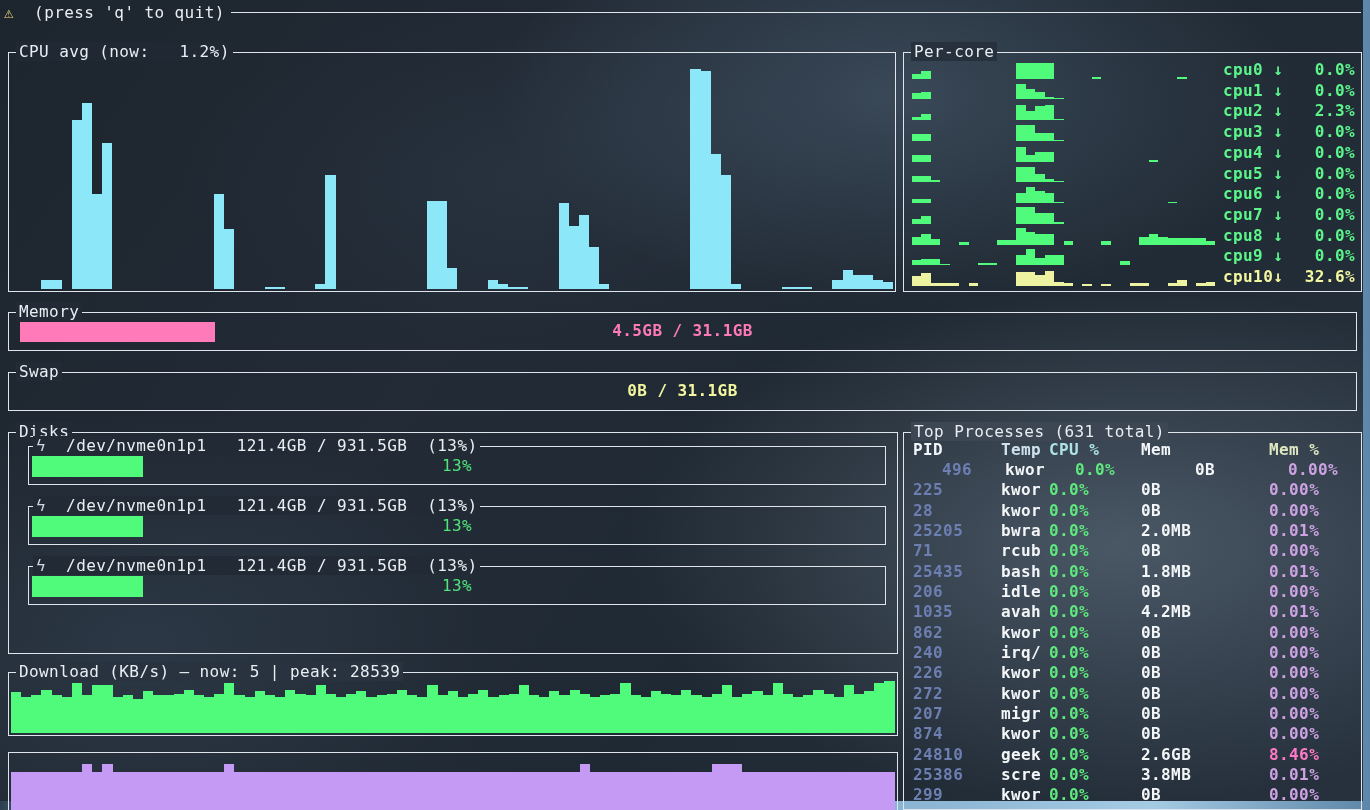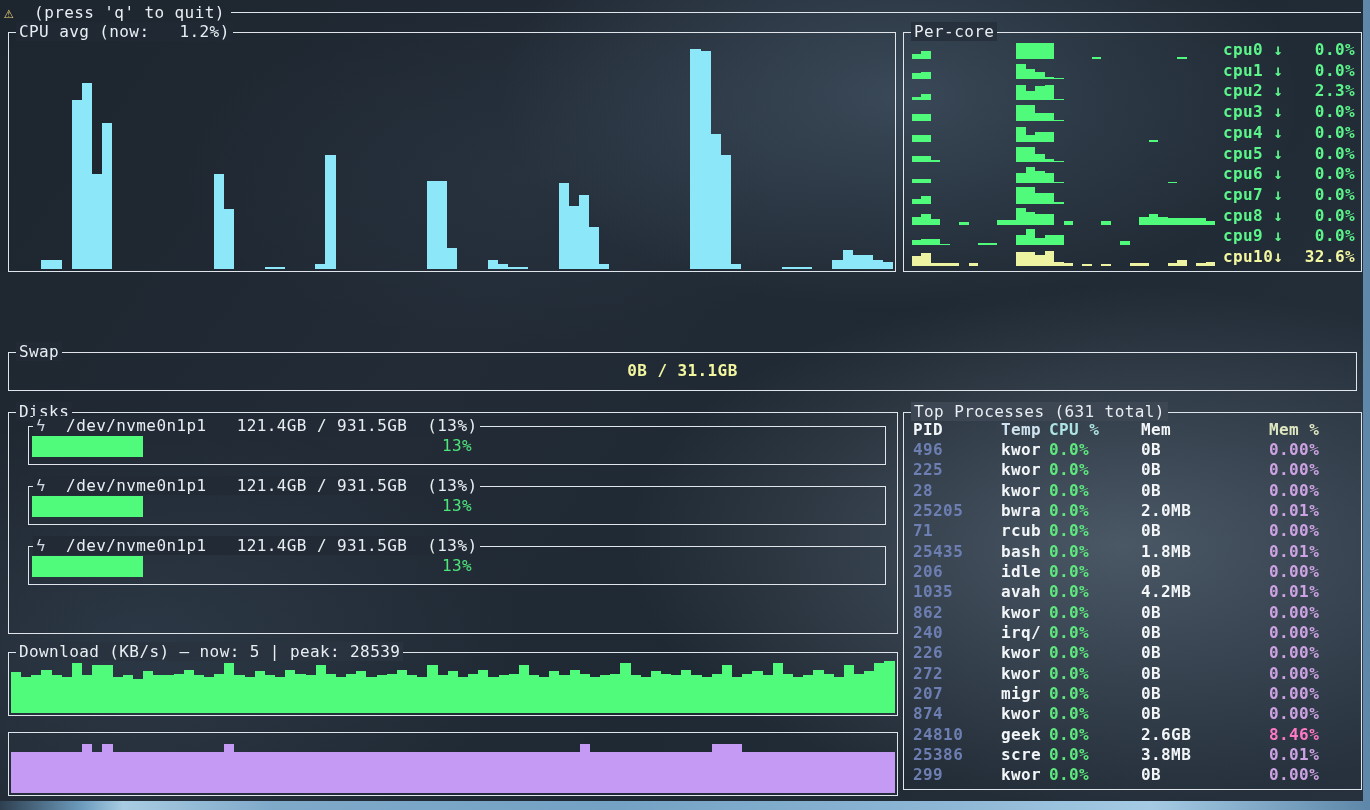--- a/index.html
+++ b/index.html
@@ -14,21 +14,21 @@
     background:
       radial-gradient(42% 38% at 66% 12%, rgba(124,152,180,0.28), rgba(0,0,0,0) 70%),
       radial-gradient(50% 45% at 82% 68%, rgba(145,163,182,0.36), rgba(0,0,0,0) 72%),
       radial-gradient(40% 40% at 10% 80%, rgba(90,115,140,0.18), rgba(0,0,0,0) 70%),
       radial-gradient(35% 30% at 38% 22%, rgba(70,90,110,0.15), rgba(0,0,0,0) 70%),
       linear-gradient(125deg, #1d252e 0%, #222b36 35%, #1f2933 60%, #26313d 100%);
   }
   .pre { white-space:pre; }
   .titlebar { position:absolute; left:4px; top:2px; right:2px; display:flex; align-items:center; height:20px; }
   .titlebar .hline { flex:1; border-top:1.5px solid #dfe5eb; margin-left:6px; }
-  .panel { position:absolute; border:1.5px solid #dfe5eb; }
+  .panel { position:absolute; border:1.5px solid #dfe5eb;margin-top:20px; }
   .ptitle { position:absolute; top:-11px; left:7px; padding:0 3px; white-space:pre; z-index:2; }
   .bg-a { background:#1f2833; } .bg-b { background:#27313d; } .bg-c { background:#222b35; }
   .bg-d { background:#28333f; } .bg-e { background:#3d4754; }
 
   
   .chart { position:absolute; left:2px; right:2px; bottom:2px; top:4px; display:flex; align-items:flex-end; }
   .chart > i { flex:1 1 0; display:block; }
 
   
   .core-rows { position:absolute; inset:6px 6px 4px 6px; display:flex; flex-direction:column; }
@@ -650,20 +650,27 @@
           </div>
     <div class="core-label core-yellow">
       <span class="core-name">cpu10</span>
       <span class="core-arrow">↓</span>
       <span class="core-val">32.6%</span>
     </div>
   </div>
 </div>
   </div>
 
+  <div class="panel" style="left:8px; top:292px; width:1349px; height:39px;">
+    <span class="ptitle bg-c">Memory</span>
+    <div class="gaugewrap">
+      <div class="gaugebar" style="background:#ff7ab8; width:14.5%;"></div>
+      <div class="gaugelabel" style="color:#ff7ab8;">4.5GB / 31.1GB</div>
+    </div>
+  </div>
 
   <div class="panel" style="left:8px; top:352px; width:1349px; height:39px;">
     <span class="ptitle bg-c">Swap</span>
     <div class="gaugewrap">
       <div class="gaugebar" style="background: rgb(243, 247, 160); width: 0%;"></div>
       <div class="gaugelabel" style="color:#f3f7a0;">0B / 31.1GB</div>
     </div>
   </div>
 
   <div class="panel" style="left:8px; top:412px; width:890px; height:222px;">
@@ -887,21 +894,21 @@
     <span class="ptitle bg-e">Top Processes (631 total)</span>
     <div class="proc-table">
       <div class="proc-row proc-head">
         <span class="h-pid">PID</span>
         <span class="h-name">Temp</span>
         <span class="h-cpu">CPU %</span>
         <span class="h-mem">Mem</span>
         <span class="h-memp">Mem %</span>
       </div>
       <div id="proc-rows" style="display:flex;flex-direction:column;flex:17 1 0;">
-  <div class="proc-row" style="flex: 1 1 0px;">
+  <div class="proc-row" style="flex: 1 1 0px; text-align: center;">
     <span class="c-pid">496</span>
     <span class="c-name">kwor</span>
     <span class="c-cpu">0.0%</span>
     <span class="c-mem">0B</span>
     <span class="c-memp">0.00%</span>
   </div>
 
   <div class="proc-row" style="flex: 1 1 0px;">
     <span class="c-pid">225</span>
     <span class="c-name">kwor</span>

